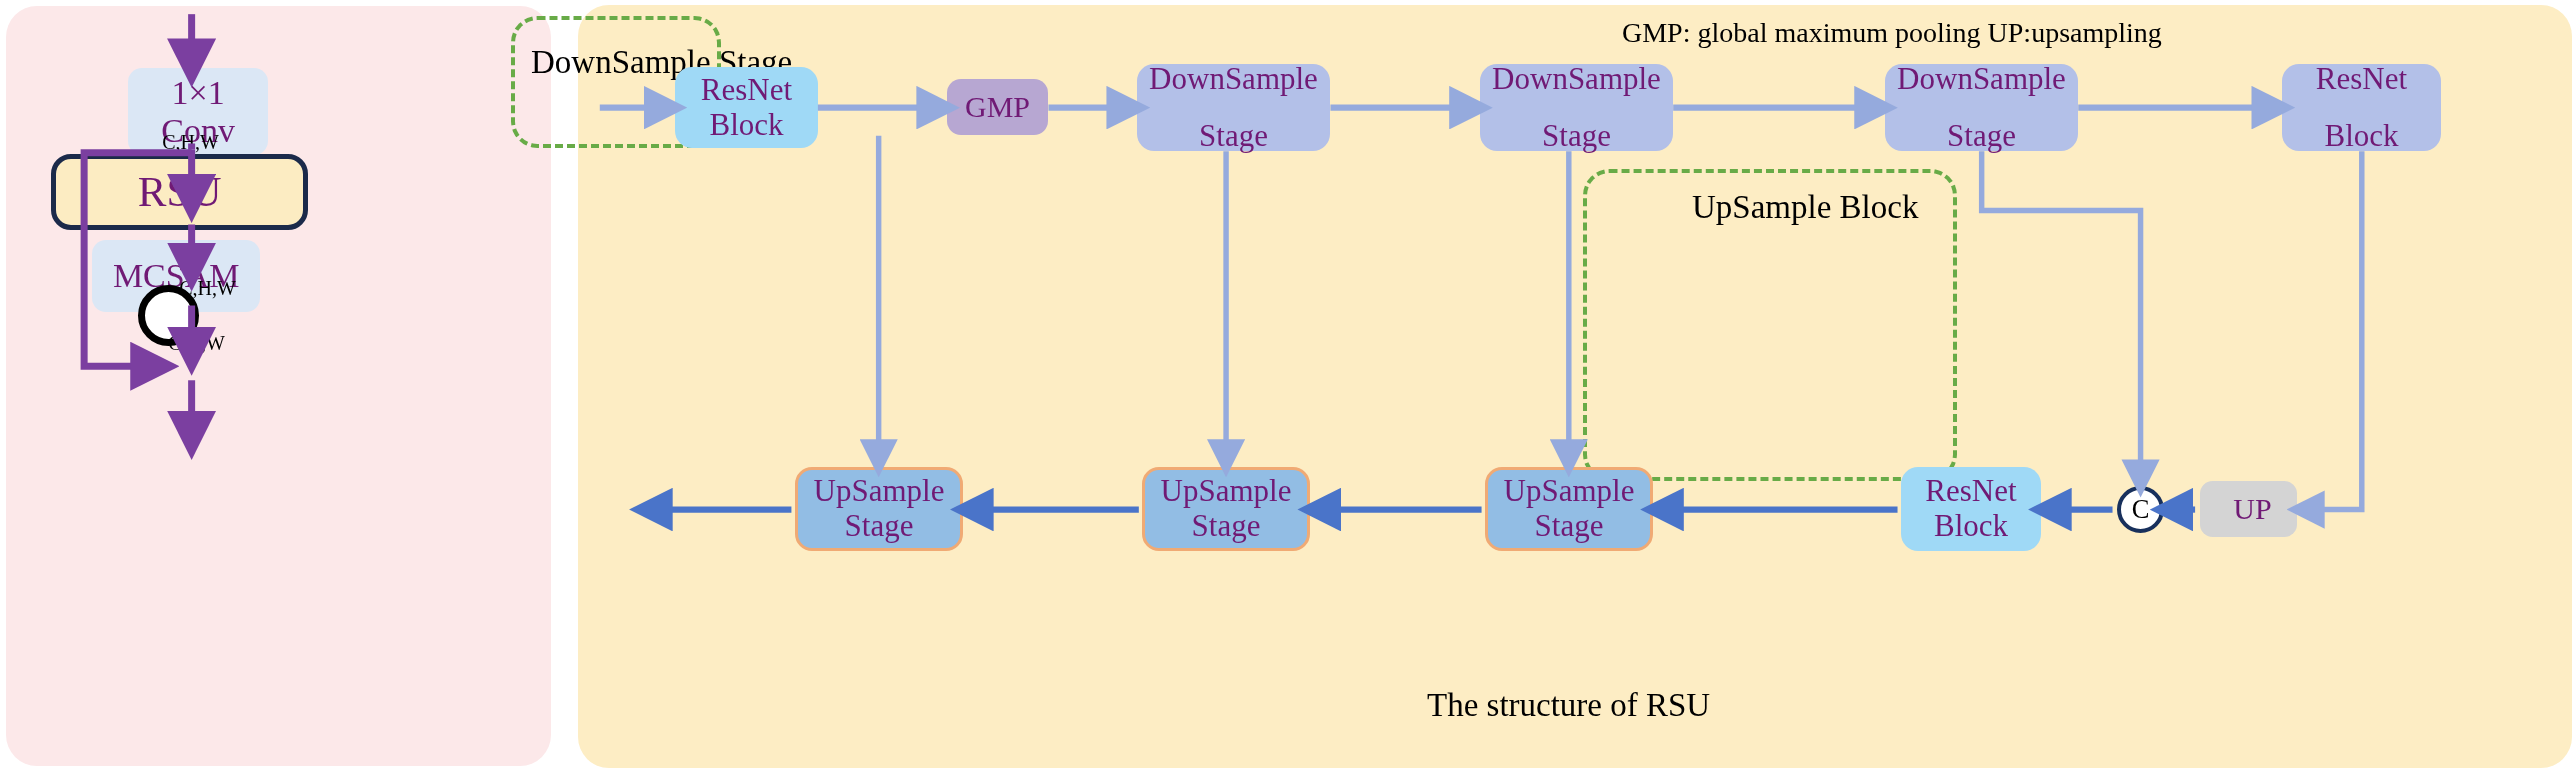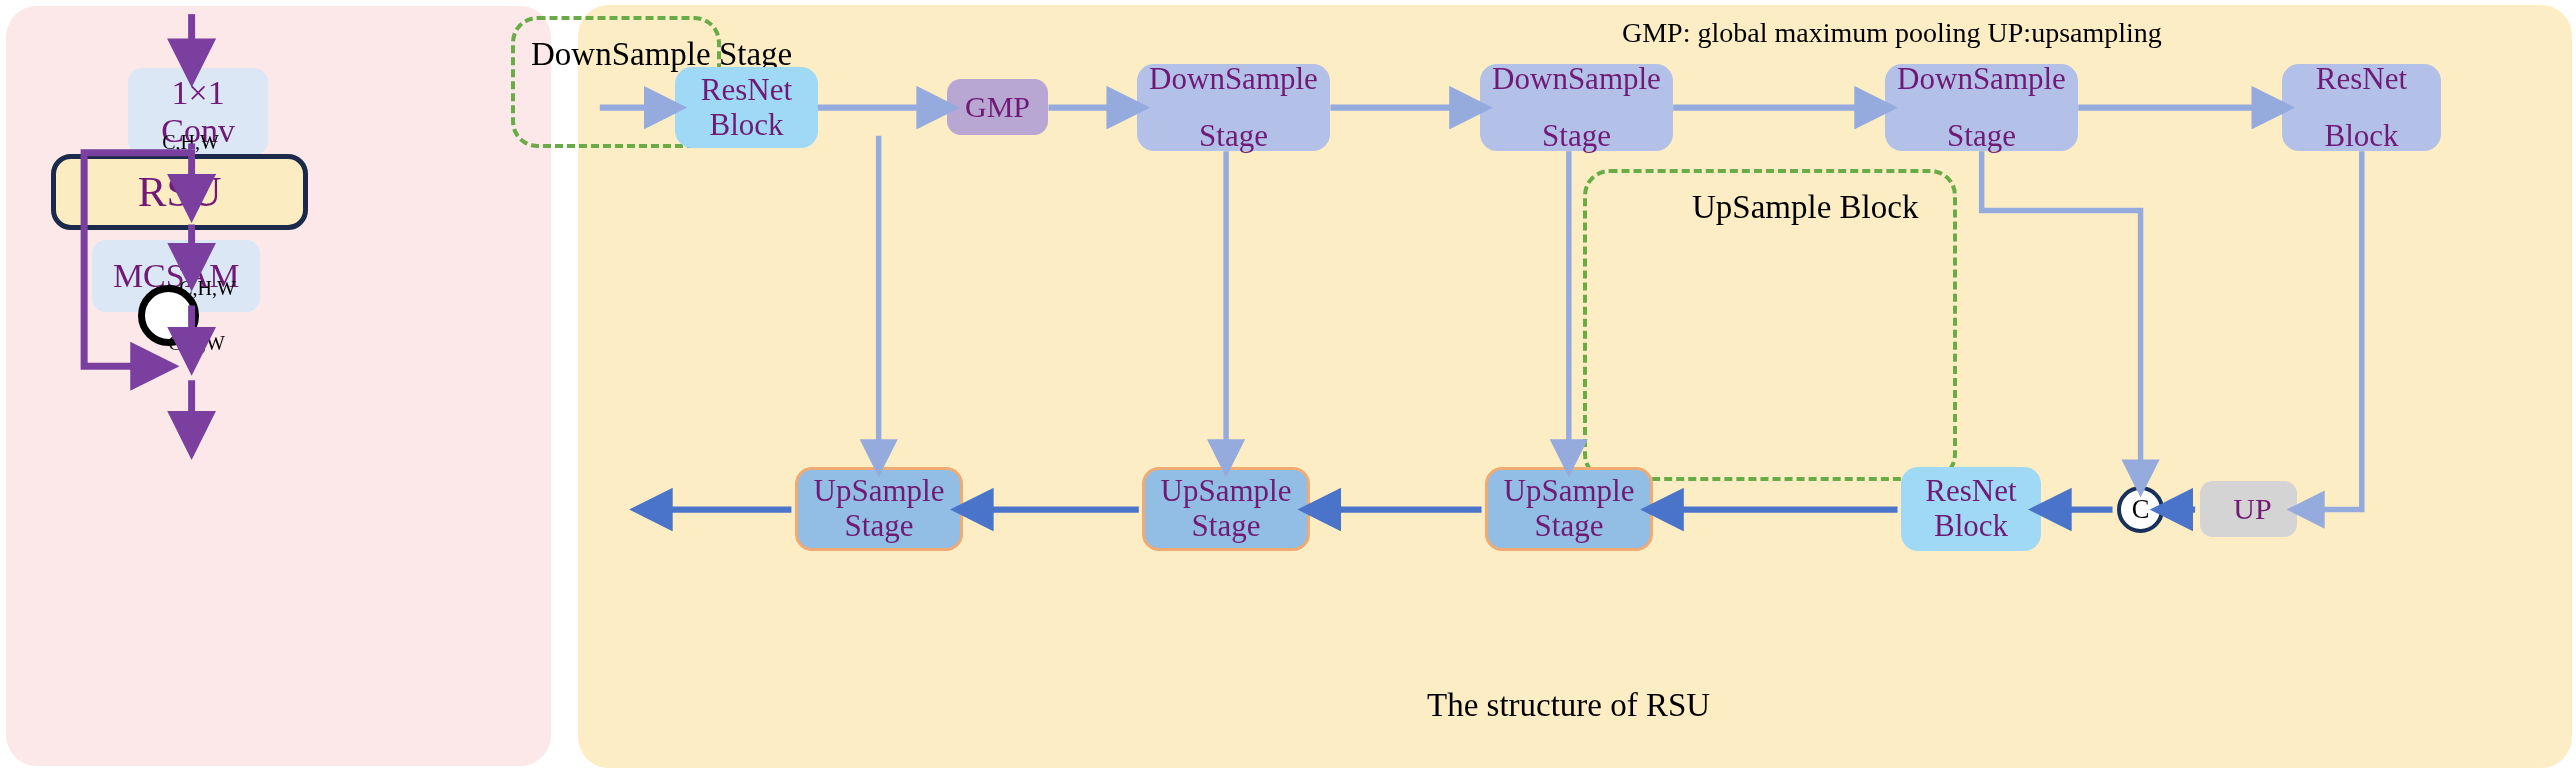--- a/index.html
+++ b/index.html
@@ -65,21 +65,21 @@
     <div class="free-text chw-text" style="left:156px;top:125px;">C,H,W</div>
     <div class="free-text chw-text" style="left:173px;top:271px;">C,H,W</div>
     <div class="free-text chw-text" style="left:162px;top:326px;">C,H,W</div>
   </div>
 
   <div class="panel" id="right-panel">
 
     <div class="free-text legend-text" style="left:1044px;top:12.5px;">GMP: global maximum pooling UP:upsampling</div>
 
     <div class="dashed-group" style="left:-67px;top:11px;width:210px;height:132px;"></div>
-    <div class="group-label" style="left:-47px;top:31px;">DownSample Stage</div>
+    <div class="group-label" style="left:-47px;top:39px;">DownSample Stage</div>
 
     <div class="dashed-group" style="left:1005px;top:164px;width:374px;height:312px;"></div>
     <div class="group-label" style="left:1114px;top:184px;">UpSample  Block</div>
 
     <div class="free-text caption-text" style="left:818px;top:682px;">The structure of RSU</div>
   </div>
 
   <div class="box resnet-box" style="left:675px;top:67px;width:143px;height:81px;">
     <span>ResNet</span>
     <span>Block</span>

